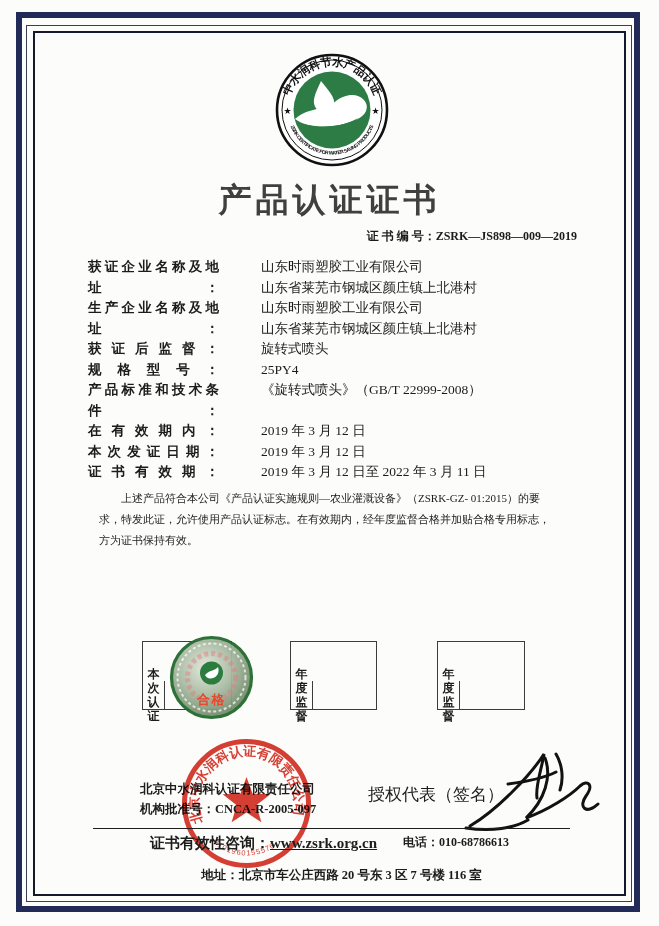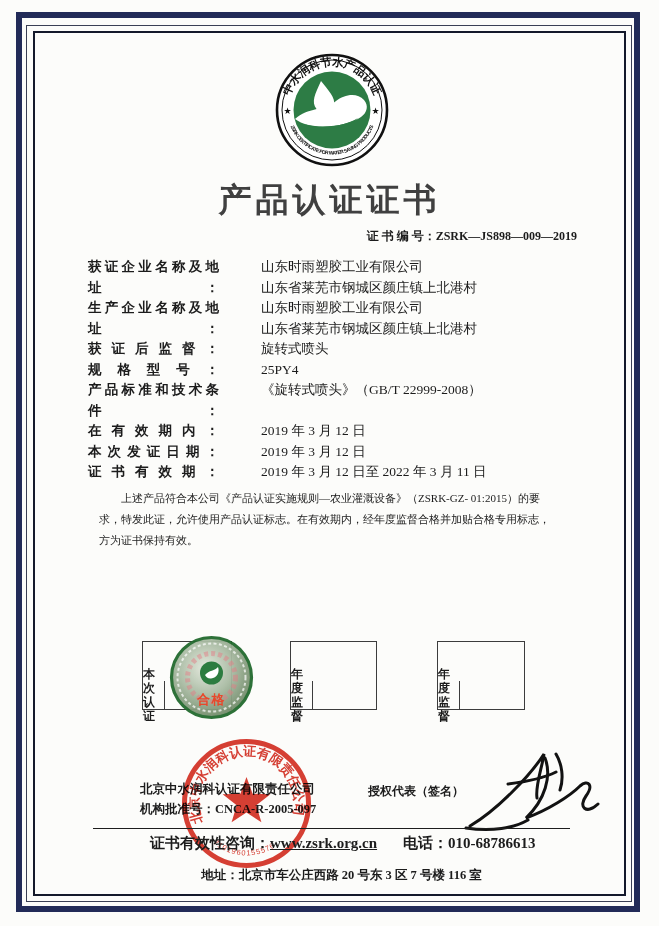--- a/index.html
+++ b/index.html
@@ -22,36 +22,36 @@
   .fields{position:absolute;left:88px;top:257px;width:512px;font-size:13.5px;line-height:20.5px;}
   .row{display:flex;align-items:flex-start;}
   .lbl{display:inline-block;width:131px;min-width:131px;font-weight:bold;
        text-align:justify;text-align-last:justify;text-justify:inter-character;}
   .val{flex:1;padding-left:6px;margin-left:36px;}
   
   .statement{position:absolute;left:88px;top:488px;width:500px;font-size:11px;line-height:20.8px;margin-left:11px;}
   .statement .l1{text-indent:2em;}
   
   .sbox{position:absolute;height:67px;border:1.5px solid #3c3c3c;display:flex;background:transparent;}
-  .sbox .vcol{width:21px;border-right:1.5px solid #3c3c3c;display:flex;align-items:center;margin-top:39px;}
+  .sbox .vcol{width:21px;border-right:1.5px solid #3c3c3c;display:flex;align-items:center;justify-content:center;margin-top:39px;}
   .sbox .vtxt{display:block;width:1em;word-break:break-all;line-height:14px;text-align:center;
       font-size:12px;font-weight:bold;}
   .box1{left:142px;top:641px;width:88px;}
   .box2{left:290px;top:641px;width:85px;}
   .box3{left:437px;top:641px;width:86px;}
   .sticker{position:absolute;left:169px;top:635px;width:85px;height:85px;}
   
   .issuer{position:absolute;left:140px;top:779px;font-size:12.5px;font-weight:bold;line-height:20px;}
-  .replabel{position:absolute;left:368px;top:783px;font-size:12px;font-weight:bold;}
+  .replabel{position:absolute;left:368px;top:783px;font-size:17px;font-weight:normal;}
   .signature{position:absolute;left:452px;top:738px;width:155px;height:100px;}
   .seal{position:absolute;left:178px;top:735px;width:137px;height:137px;mix-blend-mode:multiply;}
   .divider{position:absolute;left:93px;top:828px;width:477px;border-top:1.6px solid #1d1d1d;}
   .validity{position:absolute;left:150px;top:834px;font-size:15px;font-weight:bold;white-space:nowrap;}
   .validity .site{text-decoration:underline;}
-  .phone{position:absolute;left:403px;top:834px;font-size:15px;font-weight:bold;white-space:nowrap;}
+  .phone{position:absolute;left:403px;top:834px;font-size:12px;font-weight:bold;white-space:nowrap;}
   .address{position:absolute;top:867px;left:12px;width:100%;text-align:center;font-size:12.5px;font-weight:bold;}
 </style>
 </head>
 <body>
 
 <div class="page">
 
   <div class="frame-outer"></div>
   <div class="frame-mid"></div>
   <div class="frame-inner"></div>

